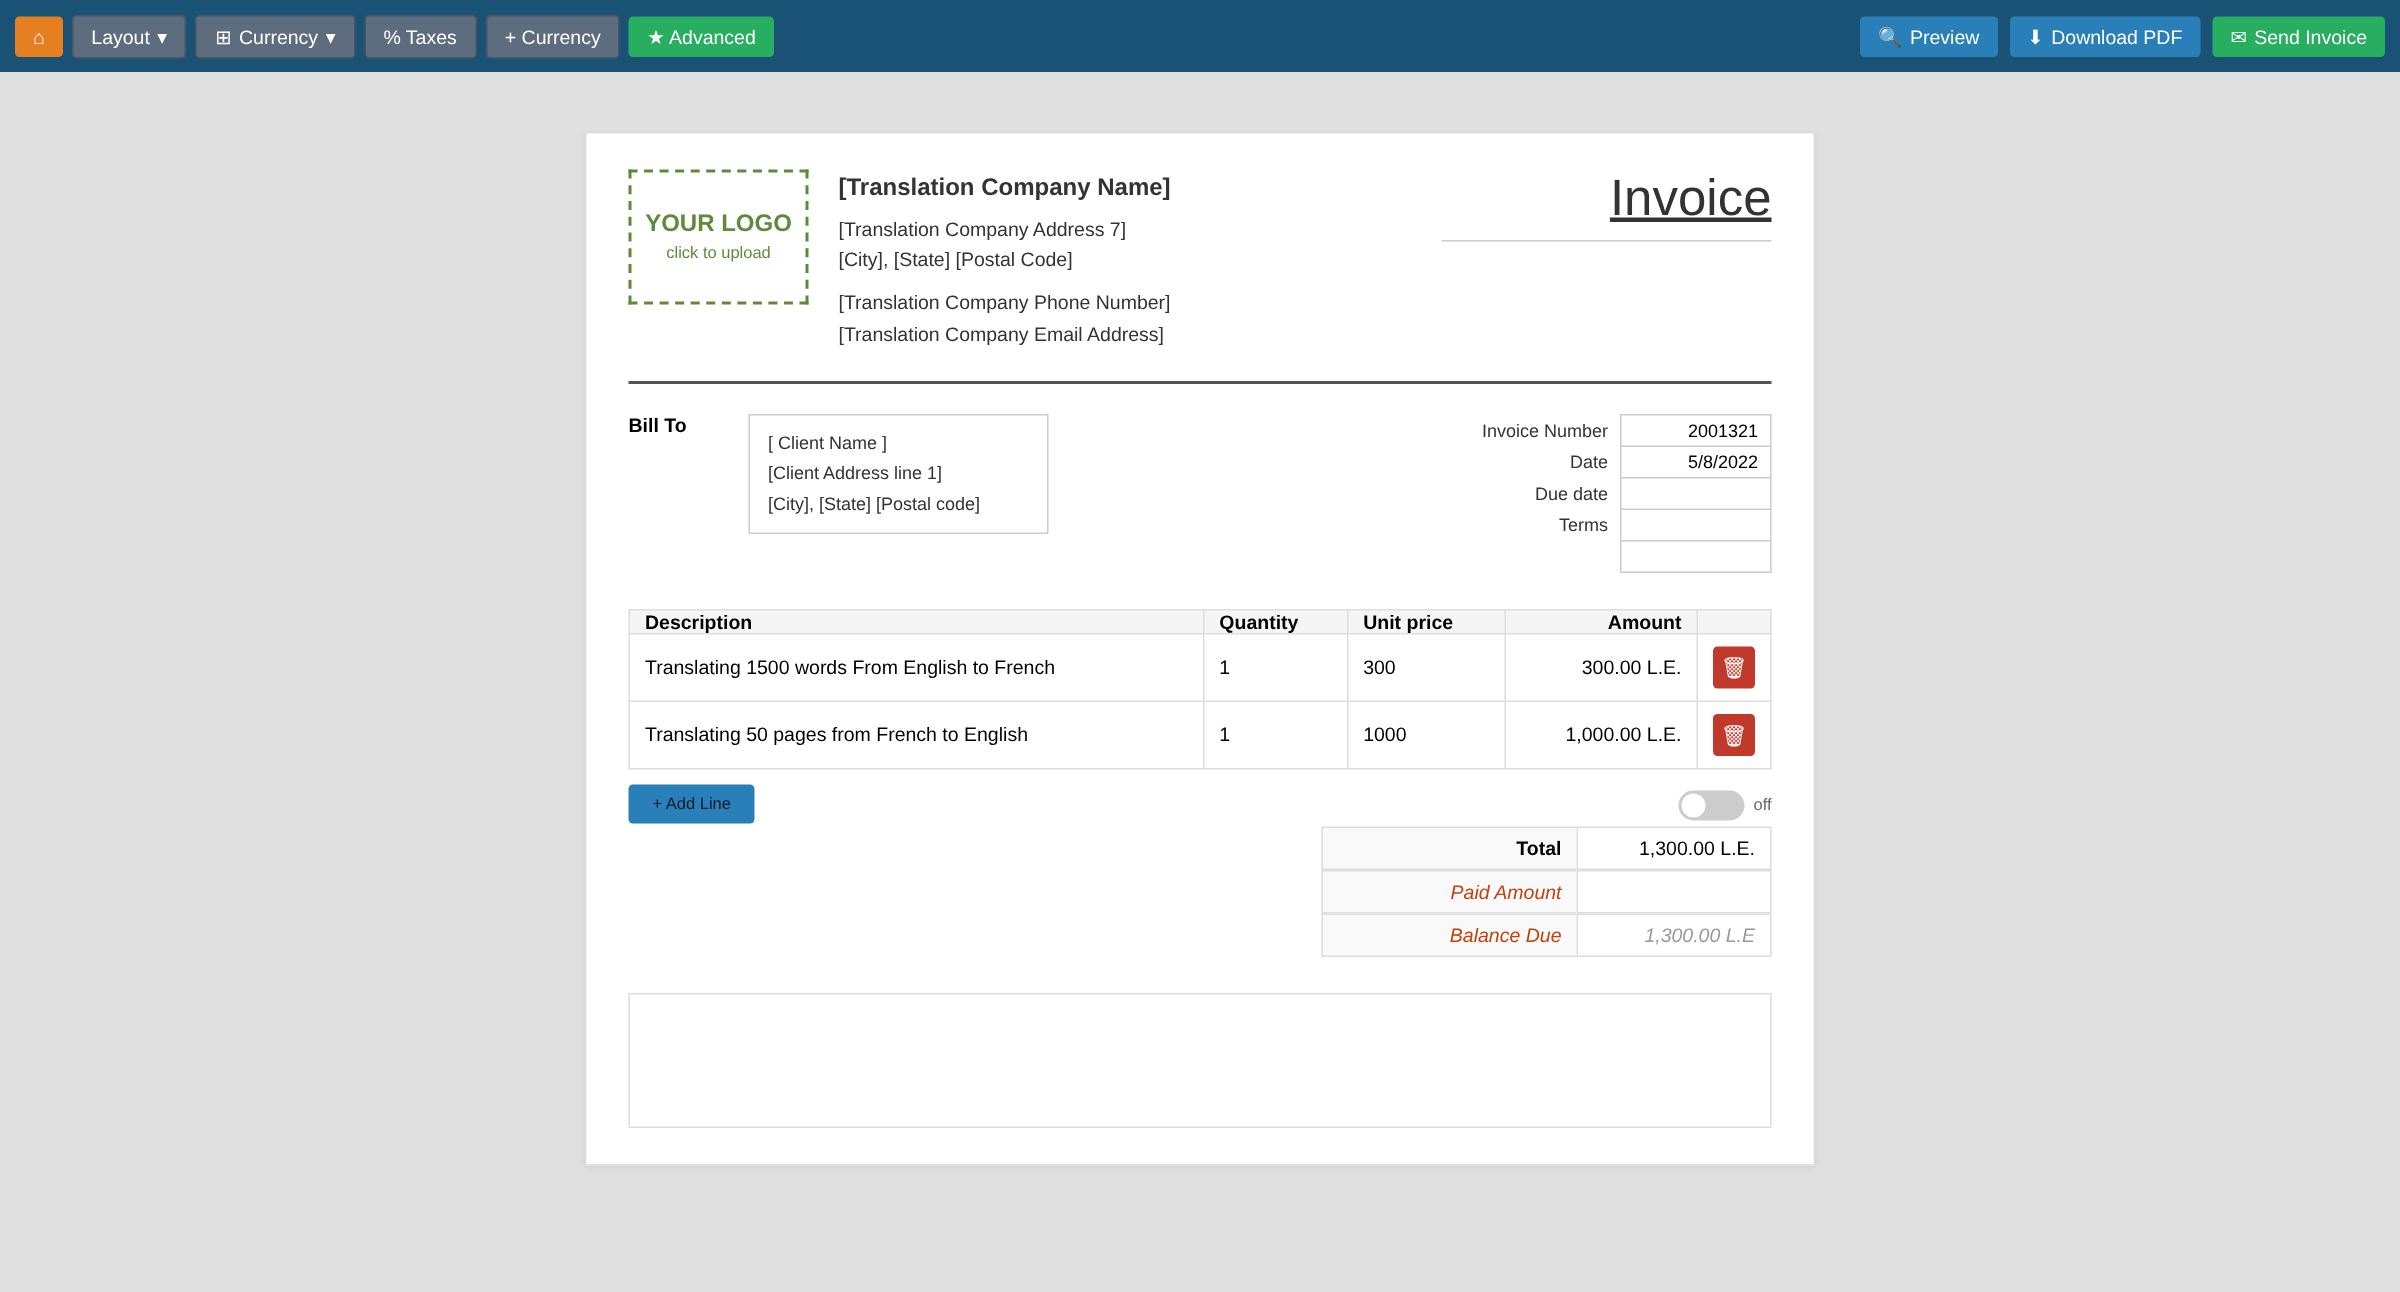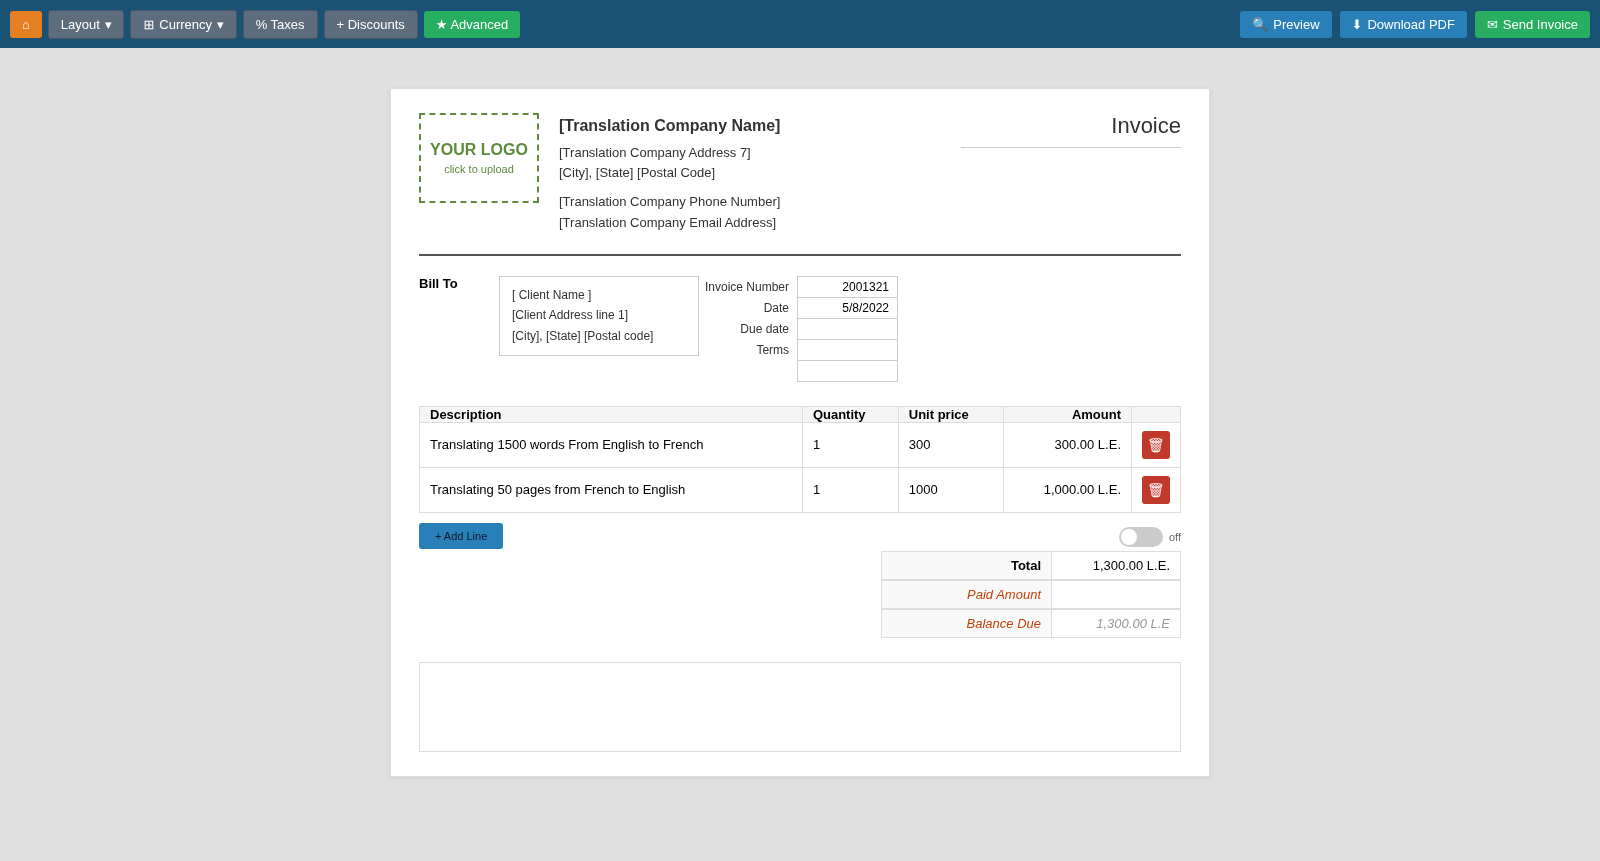--- a/index.html
+++ b/index.html
@@ -56,28 +56,29 @@
       border: 2px dashed #5d8a3c;
       display: flex; flex-direction: column;
       align-items: center; justify-content: center;
       cursor: pointer;
     }
     .logo-text { color: #5d8a3c; font-size: 16px; font-weight: bold; }
     .logo-sub { color: #5d8a3c; font-size: 11px; margin-top: 4px; }
     .company-info { font-size: 13px; color: #333; line-height: 1.6; }
     .company-name { font-size: 16px; font-weight: bold; margin-bottom: 4px; }
     .header-right { text-align: right; }
-    .invoice-title { font-size: 22px; font-weight: 300; color: #333; border-bottom: 1px solid #ccc; padding-bottom: 8px; min-width: 220px; }
+    .invoice-title { font-size: 34px; font-weight: 300; color: #333; border-bottom: 1px solid #ccc; padding-bottom: 8px; min-width: 220px; text-decoration: underline; }
 
     
     .divider { border: none; border-top: 2px solid #555; margin: 12px 0 20px; }
 
     
     .bill-section {
       display: flex;
+      justify-content: space-between;
       margin-bottom: 24px;
     }
     .bill-left { display: flex; gap: 20px; align-items: flex-start; }
     .bill-to-label { font-weight: bold; font-size: 13px; min-width: 60px; }
     .bill-address-box {
       border: 1px solid #ccc;
       padding: 8px 12px;
       min-width: 200px;
       min-height: 80px;
       font-size: 12px;
@@ -174,21 +175,21 @@
     </button>
     <button class="btn btn-default">
       <span>⊞</span>
       <span>Currency</span>
       <span>▾</span>
     </button>
     <button class="btn btn-default">
       <span>% Taxes</span>
     </button>
     <button class="btn btn-default">
-      <span>+ Discounts</span>
+      <span>+ Currency</span>
     </button>
     <button class="btn btn-success">
       <span>★ Advanced</span>
     </button>
   </div>
   <div class="toolbar-right">
     <button class="btn btn-primary-blue">
       <span>🔍</span>
       <span>Preview</span>
     </button>

